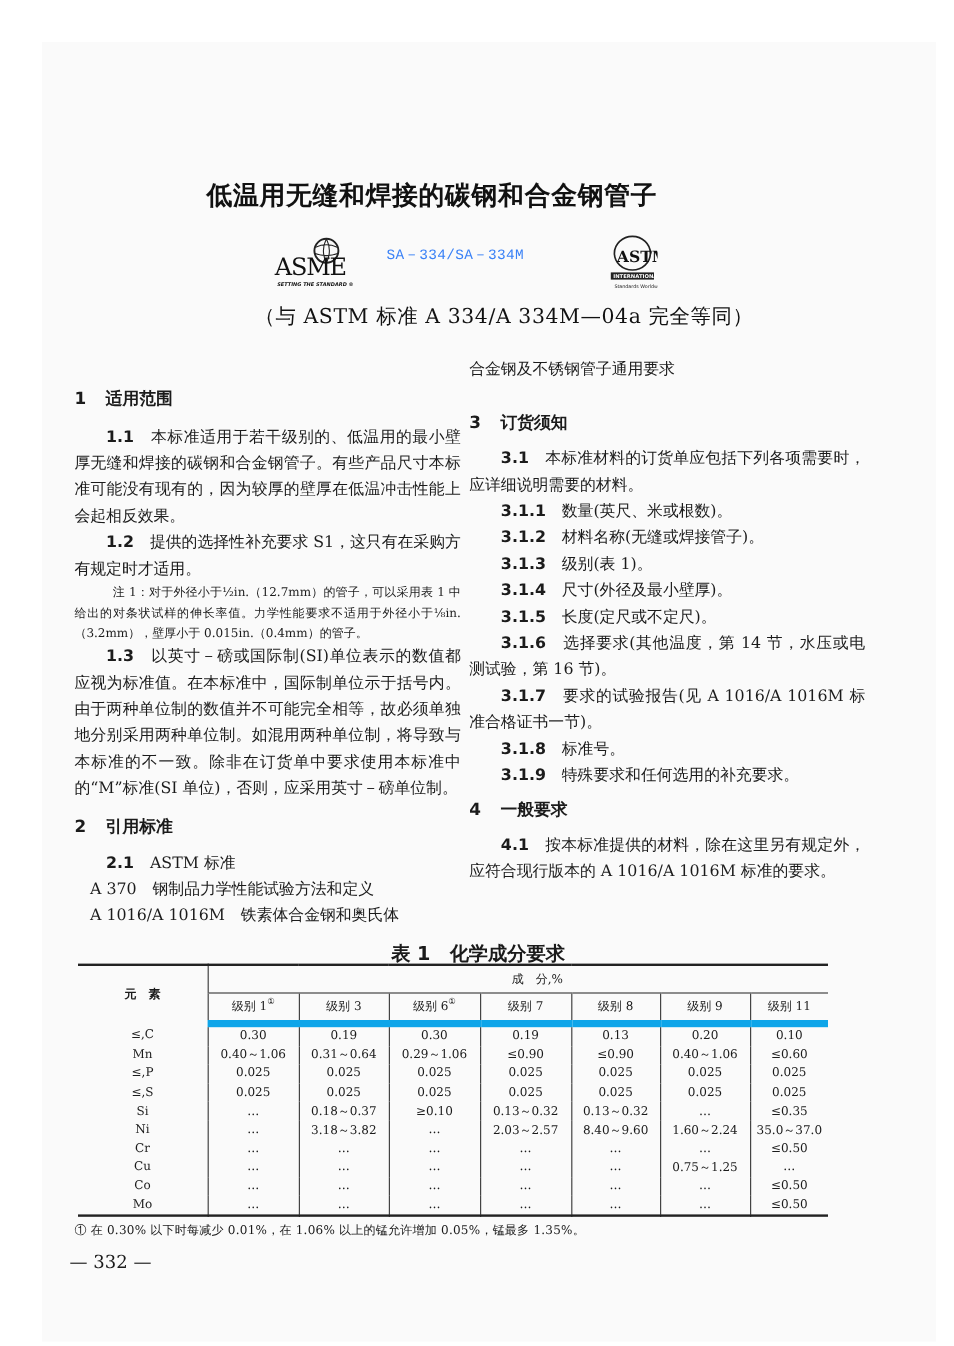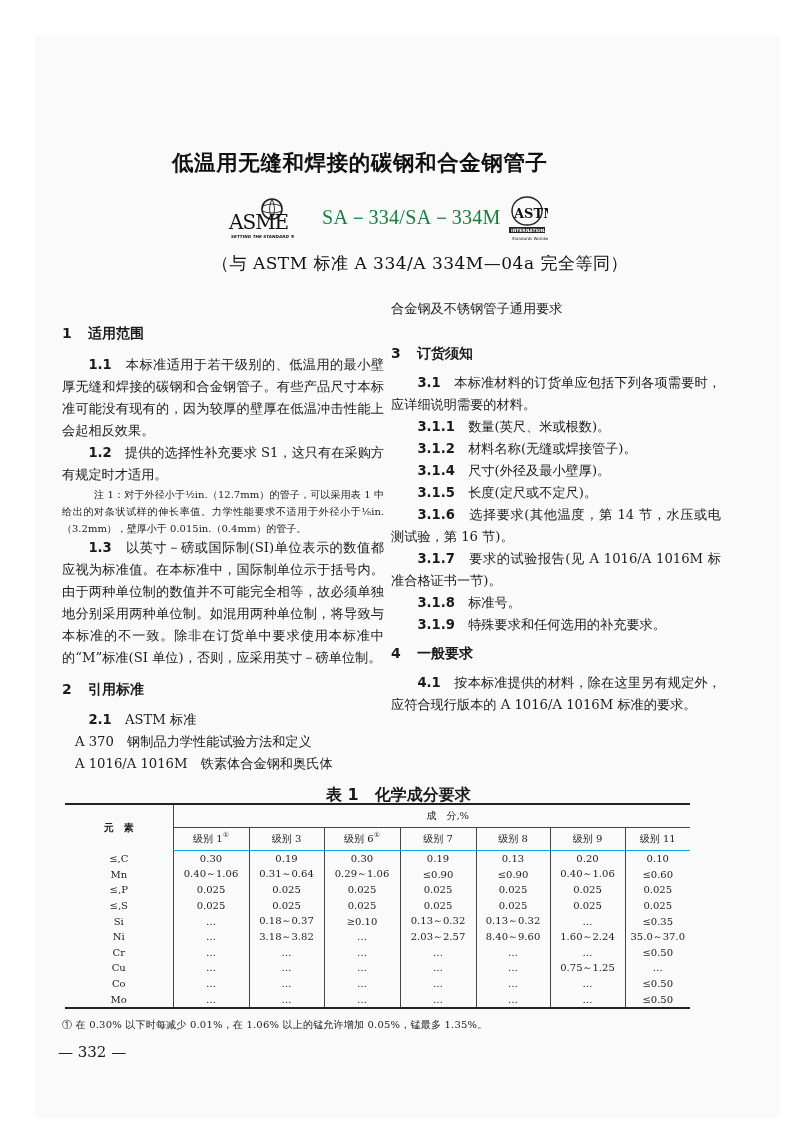--- a/index.html
+++ b/index.html
@@ -1,21 +1,21 @@
 <!DOCTYPE html>
 <html><head>
 <meta charset="utf-8">
 <style>
   html, body { margin:0; padding:0; }
   body { width:795px; height:1122px; background:#ffffff; position:relative; overflow:hidden;
          font-family:"DejaVu Serif","Liberation Serif",serif; color:#1a1a1a; }
   .page { position:absolute; left:35px; top:35px; width:745px; height:1083px; background:#fafafa; }
   .abs { position:absolute; white-space:nowrap; }
   .title { left:172px; top:148px; font-family:"DejaVu Sans","Liberation Sans",sans-serif; font-weight:bold; font-size:21.5px; letter-spacing:0.6px; color:#111; }
-  .stdcode { left:322px; top:204px; font-family:Liberation Serif, serif; font-size:20px; letter-spacing:0.3px; color:#15803d; }
+  .stdcode { left:322px; top:204px; font-family:Liberation Mono, monospace; font-size:12px; letter-spacing:0.3px; color:#3b82f6; }
   .equiv { left:212px; top:252px; font-size:17px; letter-spacing:0.5px; color:#111; }
   .asme { left:227px; top:196px; width:90px; height:44px; }
   .astm { left:506px; top:193px; width:42px; height:52px; }
 
   .col { position:absolute; font-size:13.2px; line-height:22px; color:#1b1b1b; }
   .col.left { left:62px; top:322px; width:322px; }
   .col.right { left:391px; top:298px; width:330px; }
   .h { font-family:"DejaVu Sans","Liberation Sans",sans-serif; font-weight:bold; font-size:14px; margin:0; }
   .h .num { display:inline-block; width:26px; }
   .p { margin:0; text-align:justify; text-align-last:left; }
@@ -24,21 +24,21 @@
   .note { font-size:10px; line-height:17px; margin:0; text-align:justify; }
   .note.ind { text-indent:3.2em; }
   .ref { padding-left:13px; margin:0; }
 
   .tcap { left:326px; top:785px; font-family:"DejaVu Sans","Liberation Sans",sans-serif; font-weight:bold; font-size:16px; }
   table.chem { position:absolute; left:65px; top:803px; width:625px; border-collapse:collapse; font-size:10px; color:#1b1b1b; }
   table.chem th, table.chem td { text-align:center; padding:0; height:15.6px; font-weight:normal; }
   table.chem { border-top:2px solid #222; border-bottom:2px solid #222; }
   table.chem .vb { border-left:1px solid #444; }
   table.chem tr.hdr1 th { height:22px; }
-  table.chem tr.hdr2 th { height:22px; border-top:1px solid #444; border-bottom:1px solid #0ea5e9; }
+  table.chem tr.hdr2 th { height:22px; border-top:1px solid #444; border-bottom:6px solid #0ea5e9; }
   table.chem tr.hdr1 th.comp { border-bottom:0;padding-left:32px; }
   .fn { left:62px; top:1018px; font-size:10px; letter-spacing:0.2px; }
   .pgno { left:58px; top:1043px; font-size:15px; }
   sup { font-size:7px; vertical-align:top; position:relative; top:-1px; }
 </style>
 </head>
 <body>
 
 <div class="page"></div>
 
@@ -82,20 +82,21 @@
 
 <div class="col right">
   <p class="p">合金钢及不锈钢管子通用要求</p>
 
   <p class="h" style="margin-top:22px;margin-bottom:8px;">
     <span class="num">3</span><span>订货须知</span>
   </p>
   <p class="p ind"><span class="num-s">3.1</span>　<span>本标准材料的订货单应包括下列各项需要时，应详细说明需要的材料。</span></p>
   <p class="p ind"><span class="num-s">3.1.1</span>　<span>数量(英尺、米或根数)。</span></p>
   <p class="p ind"><span class="num-s">3.1.2</span>　<span>材料名称(无缝或焊接管子)。</span></p>
+  <p class="p ind"><span class="num-s">3.1.3</span>　<span>级别(表 1)。</span></p>
   <p class="p ind"><span class="num-s">3.1.4</span>　<span>尺寸(外径及最小壁厚)。</span></p>
   <p class="p ind"><span class="num-s">3.1.5</span>　<span>长度(定尺或不定尺)。</span></p>
   <p class="p ind"><span class="num-s">3.1.6</span>　<span>选择要求(其他温度，第 14 节，水压或电测试验，第 16 节)。</span></p>
   <p class="p ind"><span class="num-s">3.1.7</span>　<span>要求的试验报告(见 A 1016/A 1016M 标准合格证书一节)。</span></p>
   <p class="p ind"><span class="num-s">3.1.8</span>　<span>标准号。</span></p>
   <p class="p ind"><span class="num-s">3.1.9</span>　<span>特殊要求和任何选用的补充要求。</span></p>
 
   <p class="h" style="margin-top:6px;margin-bottom:8px;">
     <span class="num">4</span><span>一般要求</span>
   </p>

